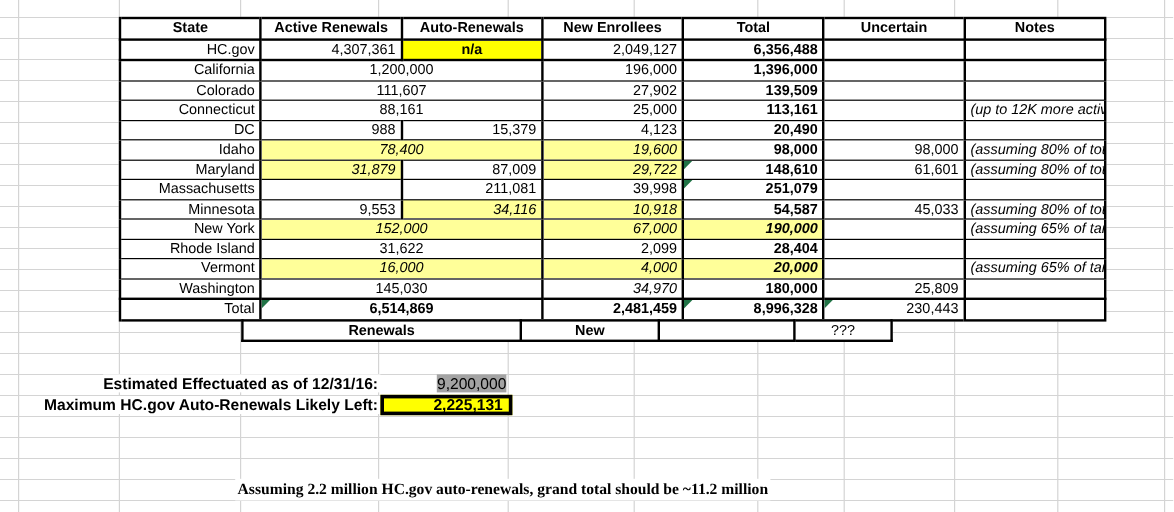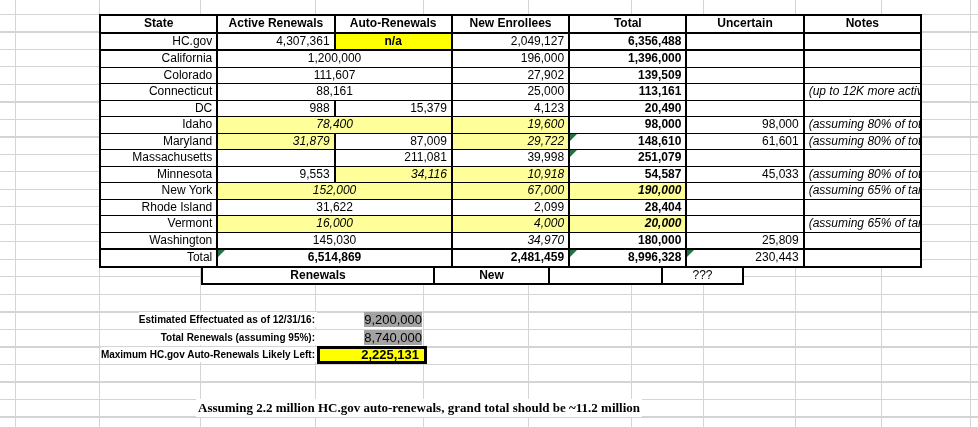--- a/index.html
+++ b/index.html
@@ -34,21 +34,21 @@
   .est{background:var(--est);font-style:italic;}
   .hl{background:var(--hl);}
   .note{text-align:left;font-style:italic;}
   .tri{position:relative;}
   .tri::before{content:"";position:absolute;left:0;top:0;width:0;height:0;
     border-top:7px solid var(--flag);border-right:7px solid transparent;}
   
   .summary{position:absolute;left:0;top:311px;width:427px;}
   .srow{display:flex;height:17.5px;align-items:center;}
   .slabel{
-    margin-left:auto;background:#fff;font-weight:bold;font-size:10px;line-height:15px;
+    margin-left:auto;background:#fff;font-weight:bold;font-size:13px;line-height:15px;
     height:15px;padding-right:2px;white-space:nowrap;text-align:center;
   }
   .svalue{
     width:110px;flex:0 0 110px;text-align:right;font-size:13px;line-height:15px;
     height:17.5px;display:flex;align-items:center;justify-content:flex-end;
     box-sizing:border-box;padding-right:5px;white-space:nowrap;
   }
   .svalue .val{background:#a3a3a3;}
   .svalue.hl-box{background:var(--hl);border:3px solid var(--ink);font-weight:bold;}
   .footnote{
@@ -219,26 +219,20 @@
   </div>
 
   <div class="summary">
       <div class="srow">
         <div class="slabel">Estimated Effectuated as of 12/31/16:</div>
         <div class="svalue">
           <span class="val">9,200,000</span>
         </div>
       </div>
       <div class="srow">
-        <div class="slabel">Total Renewals (assuming 95%):</div>
-        <div class="svalue">
-          <span class="val">8,740,000</span>
-        </div>
-      </div>
-      <div class="srow">
         <div class="slabel">Maximum HC.gov Auto-Renewals Likely Left:</div>
         <div class="svalue hl-box">
           <span class="val" style="background: transparent;">2,225,131</span>
         </div>
       </div>
     </div>
 
   <div class="footnote">Assuming 2.2 million HC.gov auto-renewals, grand total should be ~11.2 million</div>
 </div>
 

